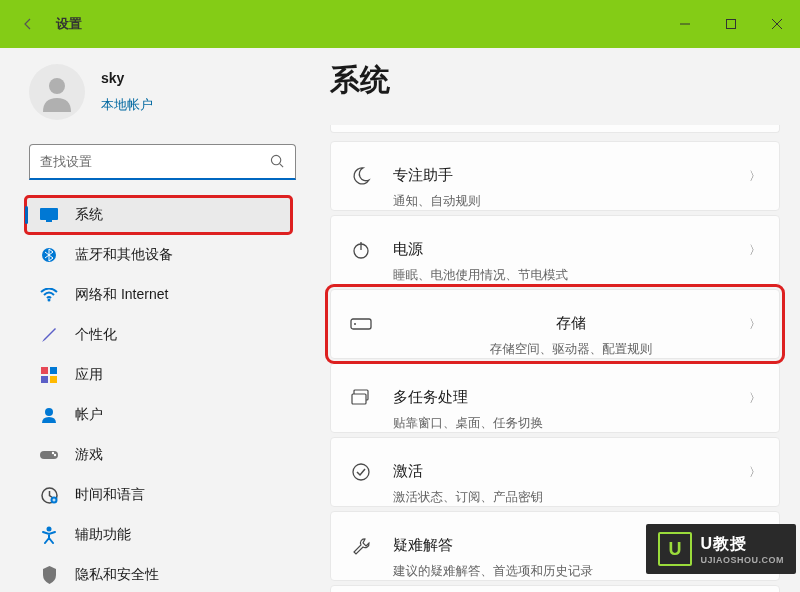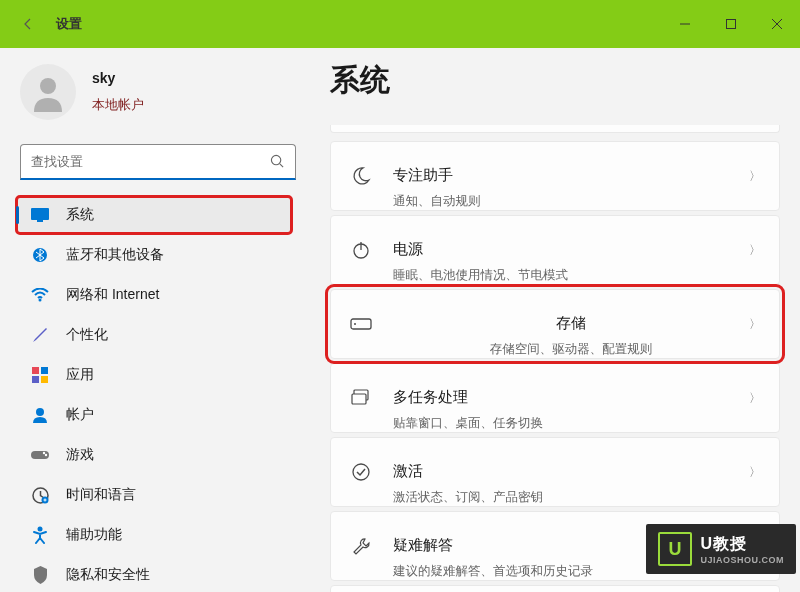--- a/index.html
+++ b/index.html
@@ -6,25 +6,25 @@
     body { width: 800px; height: 592px; overflow: hidden; background: #f3f3f3; position: relative; }
     
     .titlebar { height: 48px; display: flex; align-items: center; padding-left: 12px; background: #84cc16; }
     .back-btn { width: 32px; height: 32px; display: flex; align-items: center; justify-content: center; cursor: pointer; border-radius: 4px; }
     .app-title { margin-left: 12px; font-size: 13px; font-weight: 600; color: #333; }
     .window-controls { margin-left: auto; display: flex; }
     .win-ctrl { width: 46px; height: 32px; display: flex; align-items: center; justify-content: center; cursor: pointer; }
     
     .content { display: flex; height: calc(100% - 48px); }
     
-    .sidebar { width: 300px; padding: 8px 4px 0 12px; overflow-y: auto; }
+    .sidebar { width: 300px; padding: 8px 4px 0 21px; overflow-y: auto; }
     .user-section { display: flex; align-items: center; padding: 8px 8px 20px 8px; }
     .avatar { width: 56px; height: 56px; border-radius: 50%; background: #e8e8e8; display: flex; align-items: center; justify-content: center; margin-right: 16px; }
     .user-name { font-size: 14px; font-weight: 600; color: #1a1a1a; }
-    .user-type { font-size: 13px; color: #7f1d1d; margin-top: 10px; }
+    .user-type { font-size: 13px; color: #0369a1; margin-top: 10px; }
     
     .search-box { margin: 4px 0 16px 8px; height: 36px; background: white; border: 1px solid #888; border-bottom: 2px solid #0067c0; display: flex; align-items: center; padding: 0 10px; border-radius: 4px 4px 0 0; }
     .search-input { flex: 1; border: none; outline: none; font-size: 13px; background: transparent; }
     .search-input::placeholder { color: #6b6b6b; }
     
     .nav-item { display: flex; align-items: center; height: 38px; padding: 0 14px; margin: 2px 4px; border-radius: 4px; cursor: pointer; font-size: 14px; color: #1a1a1a; }
     .nav-item.active { background: #eaeaea; position: relative; }
     .nav-item.active::before { content: ''; position: absolute; left: 0; top: 10px; bottom: 10px; width: 3px; background: #0067c0; border-radius: 2px; }
     .nav-icon { width: 20px; height: 20px; margin-right: 16px; display: flex; align-items: center; justify-content: center; }
     

